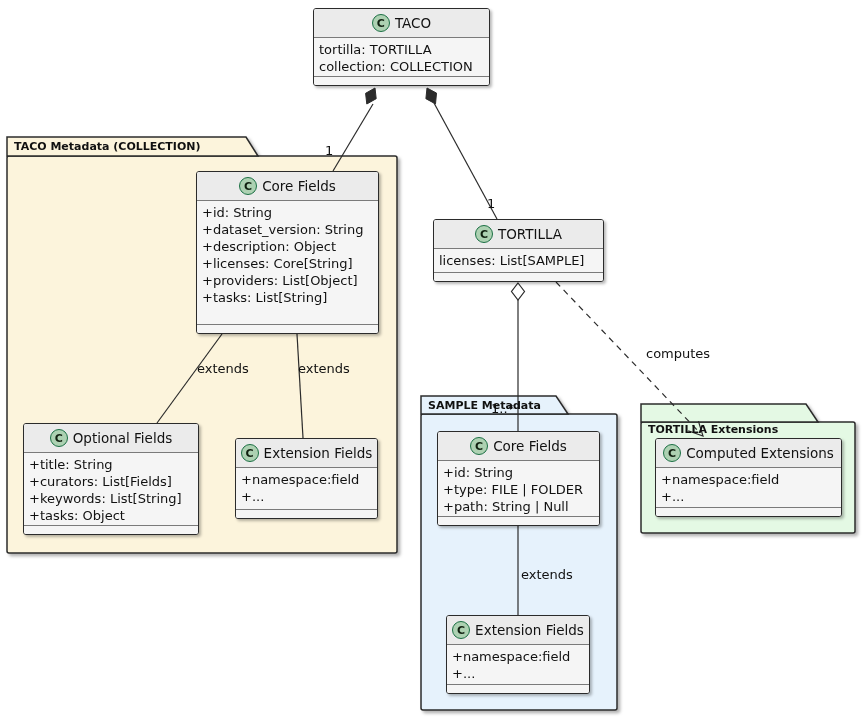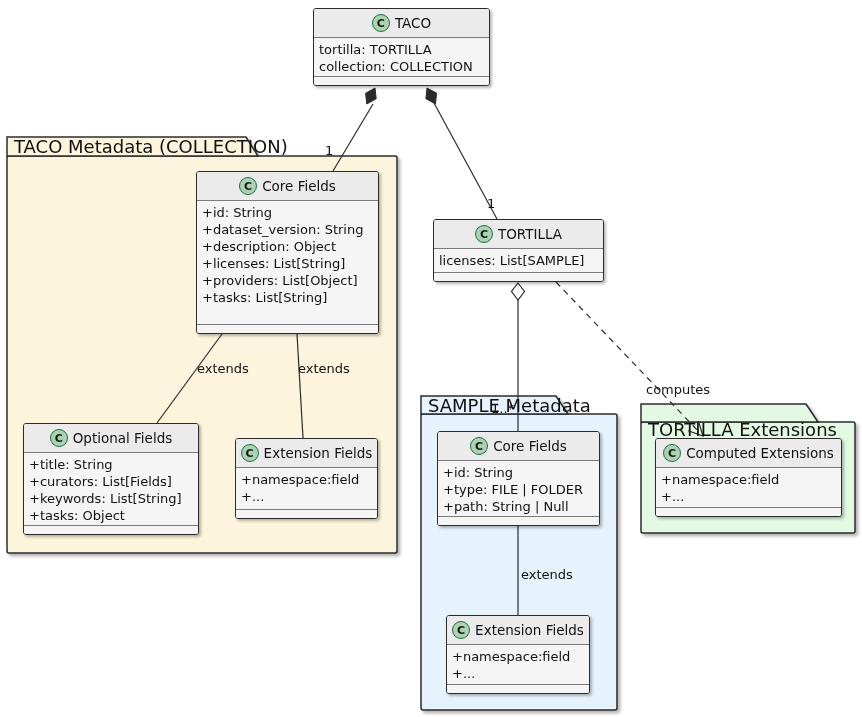--- a/index.html
+++ b/index.html
@@ -16,21 +16,21 @@
   }
   html,body{margin:0;padding:0;background:#fff;}
   .canvas{
     position:relative;width:862px;height:717px;
     background:var(--canvas-bg);
     font-family:"DejaVu Sans","Liberation Sans",sans-serif;
     color:#111;overflow:hidden;
   }
   svg.layer{position:absolute;left:0;top:0;width:862px;height:717px;}
   .pkg-title{
-    position:absolute;font-weight:normal;font-size:18px;line-height:16px;
+    position:absolute;font-weight:bold;font-size:11px;line-height:16px;
     white-space:nowrap;z-index:3;
   }
   .uml-class{
     position:absolute;display:flex;flex-direction:column;
     border:1.5px solid var(--class-border);border-radius:3px;
     background:var(--class-body-bg);
     box-shadow:2px 2px 3px rgba(0,0,0,0.28);
     z-index:4;box-sizing:border-box;
   }
   .uml-head{
@@ -117,21 +117,21 @@
 
   <div class="uml-class" style="left:196px;top:171px;width:183px;height:163px;">
     <div class="uml-head">
       <span class="c-circle">C</span>
       <span>Core Fields</span>
     </div>
     <div class="uml-attrs">
       <div>+id: String</div>
       <div>+dataset_version: String</div>
       <div>+description: Object</div>
-      <div>+licenses: List[String]</div>
+      <div>+licenses: Core[String]</div>
       <div>+providers: List[Object]</div>
       <div>+tasks: List[String]</div>
     </div>
     <div class="uml-methods"></div>
   </div>
 
   <div class="uml-class" style="left:23px;top:423px;width:176px;height:112px;">
     <div class="uml-head">
       <span class="c-circle">C</span>
       <span>Optional Fields</span>
@@ -203,16 +203,16 @@
       <div>+...</div>
     </div>
     <div class="uml-methods"></div>
   </div>
 
   <span class="edge-label" style="left:325px;top:143px;">1</span>
   <span class="edge-label" style="left:487px;top:196px;">1</span>
   <span class="edge-label" style="left:197px;top:361px;">extends</span>
   <span class="edge-label" style="left:298px;top:361px;">extends</span>
   <span class="edge-label" style="left:491px;top:401px;">1..*</span>
-  <span class="edge-label" style="left:646px;top:382px;">computes</span>
+  <span class="edge-label" style="left:646px;top:346px;">computes</span>
   <span class="edge-label" style="left:521px;top:567px;">extends</span>
 
 </div>
 
 </body></html>

